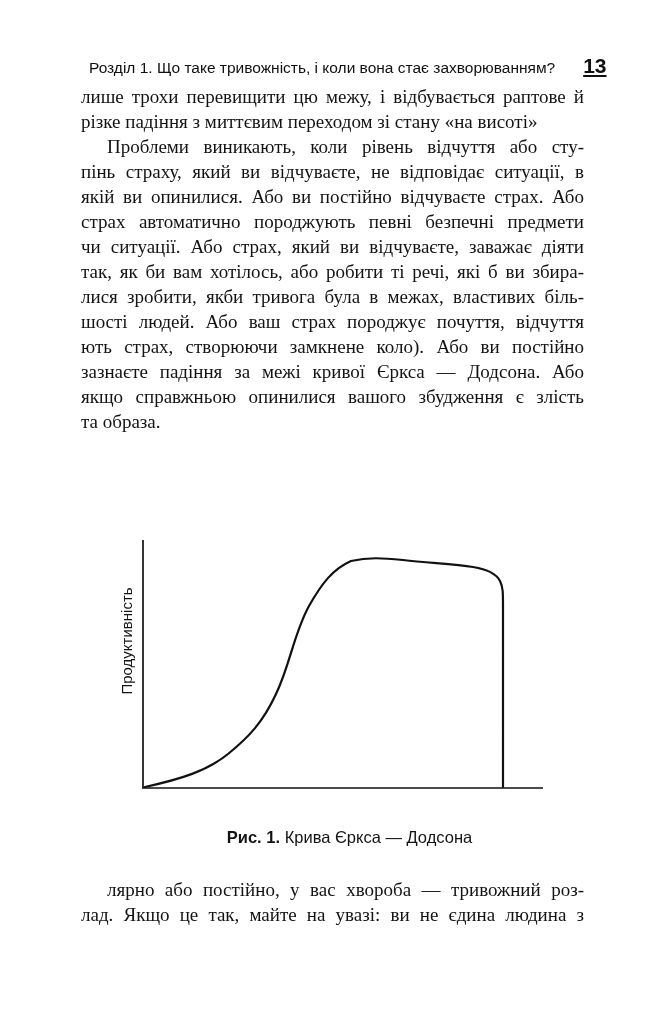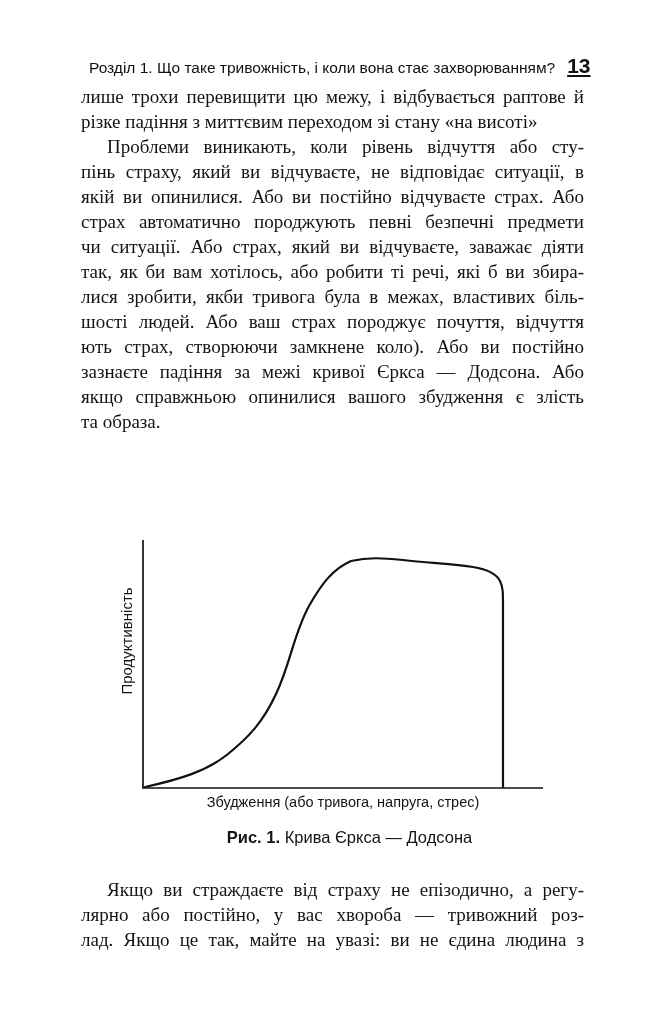--- a/index.html
+++ b/index.html
@@ -16,20 +16,21 @@
   .header {
     position: absolute;
     top: 54px; left: 89px; right: 81px;
     display: flex;
     justify-content: space-between;
     align-items: baseline;
     font-family: "Liberation Sans", sans-serif;
     font-size: 15.5px;
     color: #101010;
     white-space: nowrap;
+    gap: 16px;
   }
   .header .pnum {
     font-weight: bold;
     font-size: 21px;
     margin-left: 12px;
     text-decoration: underline;
   }
   
   .textblock {
     position: absolute;
@@ -121,27 +122,25 @@
              C205,135 209,103 224,76
              C237,53 248,39 266,31
              C283,27 298,28 318,30
              C343,33 368,34 388,37
              C400,39 411,43 415,51
              C418,57 418,63 418,75
              L418,257" fill="none" stroke="#111111" stroke-width="2.2" stroke-linecap="round" stroke-linejoin="round"></path>
   </svg>
 
   <div class="ylabel">Продуктивність</div>
-  <div class="xlabel">Збудження (або тривога, напруга, стрес)</div>
 
   <div class="caption">
     <span class="cap-label">Рис. 1.</span><span> Крива Єркса — Додсона</span>
   </div>
 
   <div class="textblock" id="body2">
     <div class="para para-indent cont">
-        <div class="tline">Якщо ви страждаєте від страху не епізодично, а регу-</div>
         <div class="tline">лярно або постійно, у вас хвороба — тривожний роз-</div>
         <div class="tline">лад. Якщо це так, майте на увазі: ви не єдина людина з</div>
       </div>
   </div>
 
 </div>
 
 </body></html>

